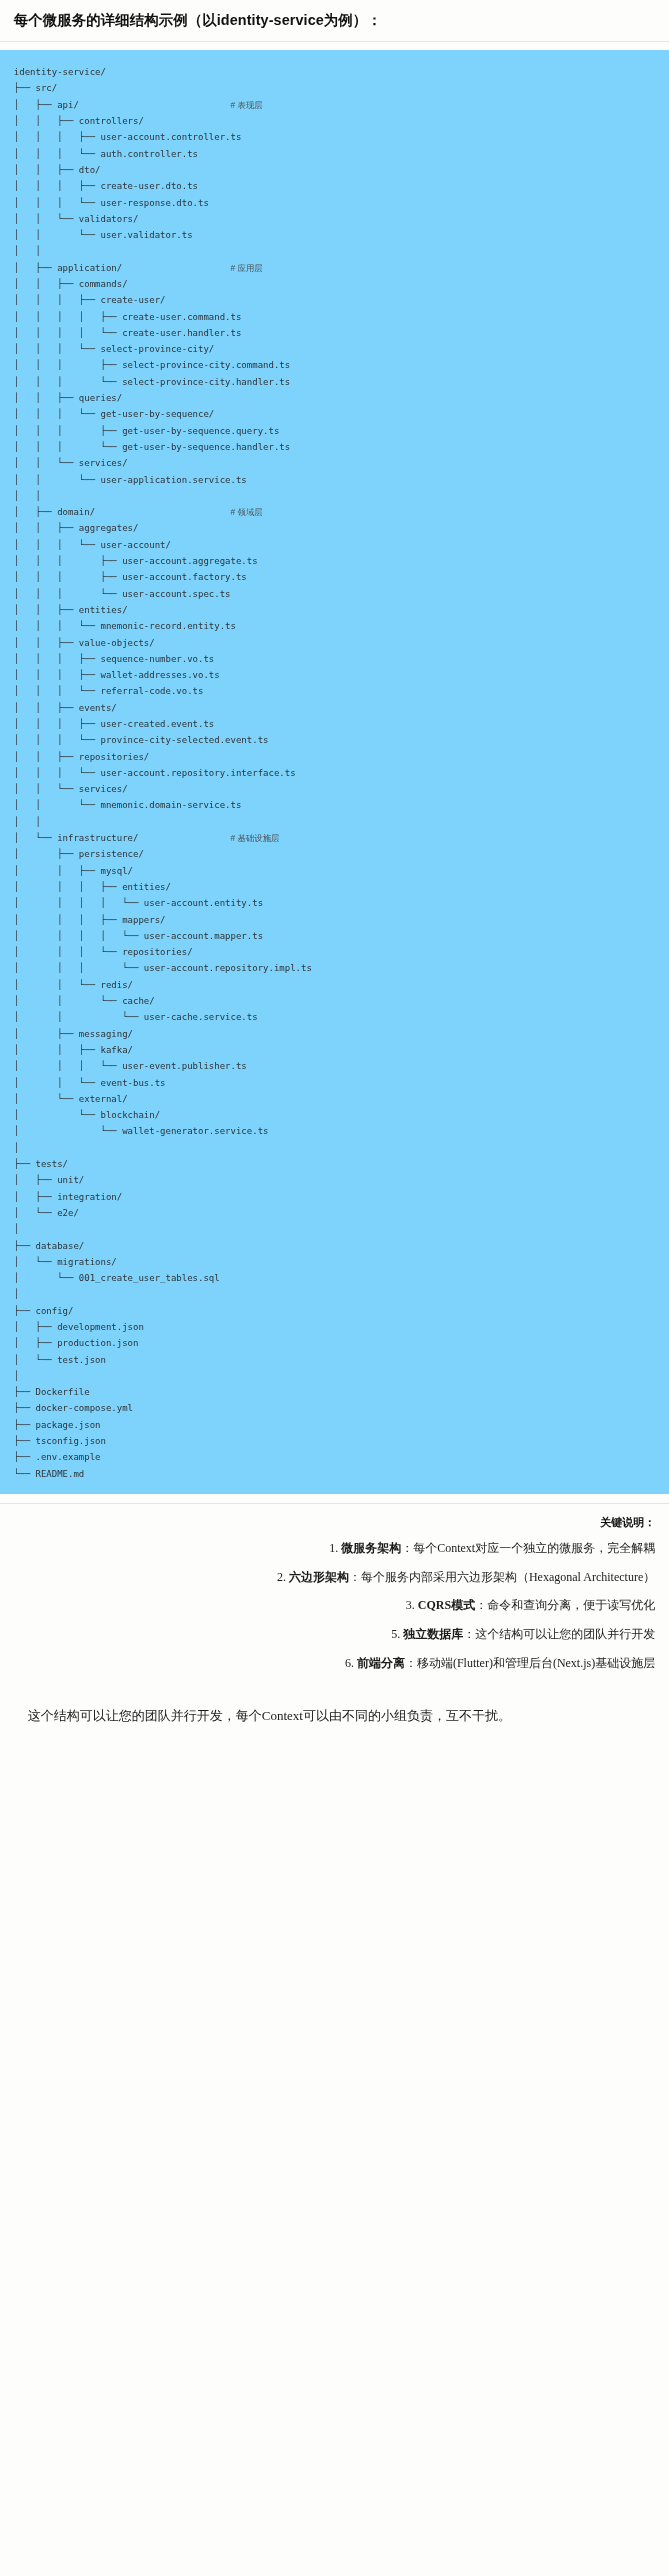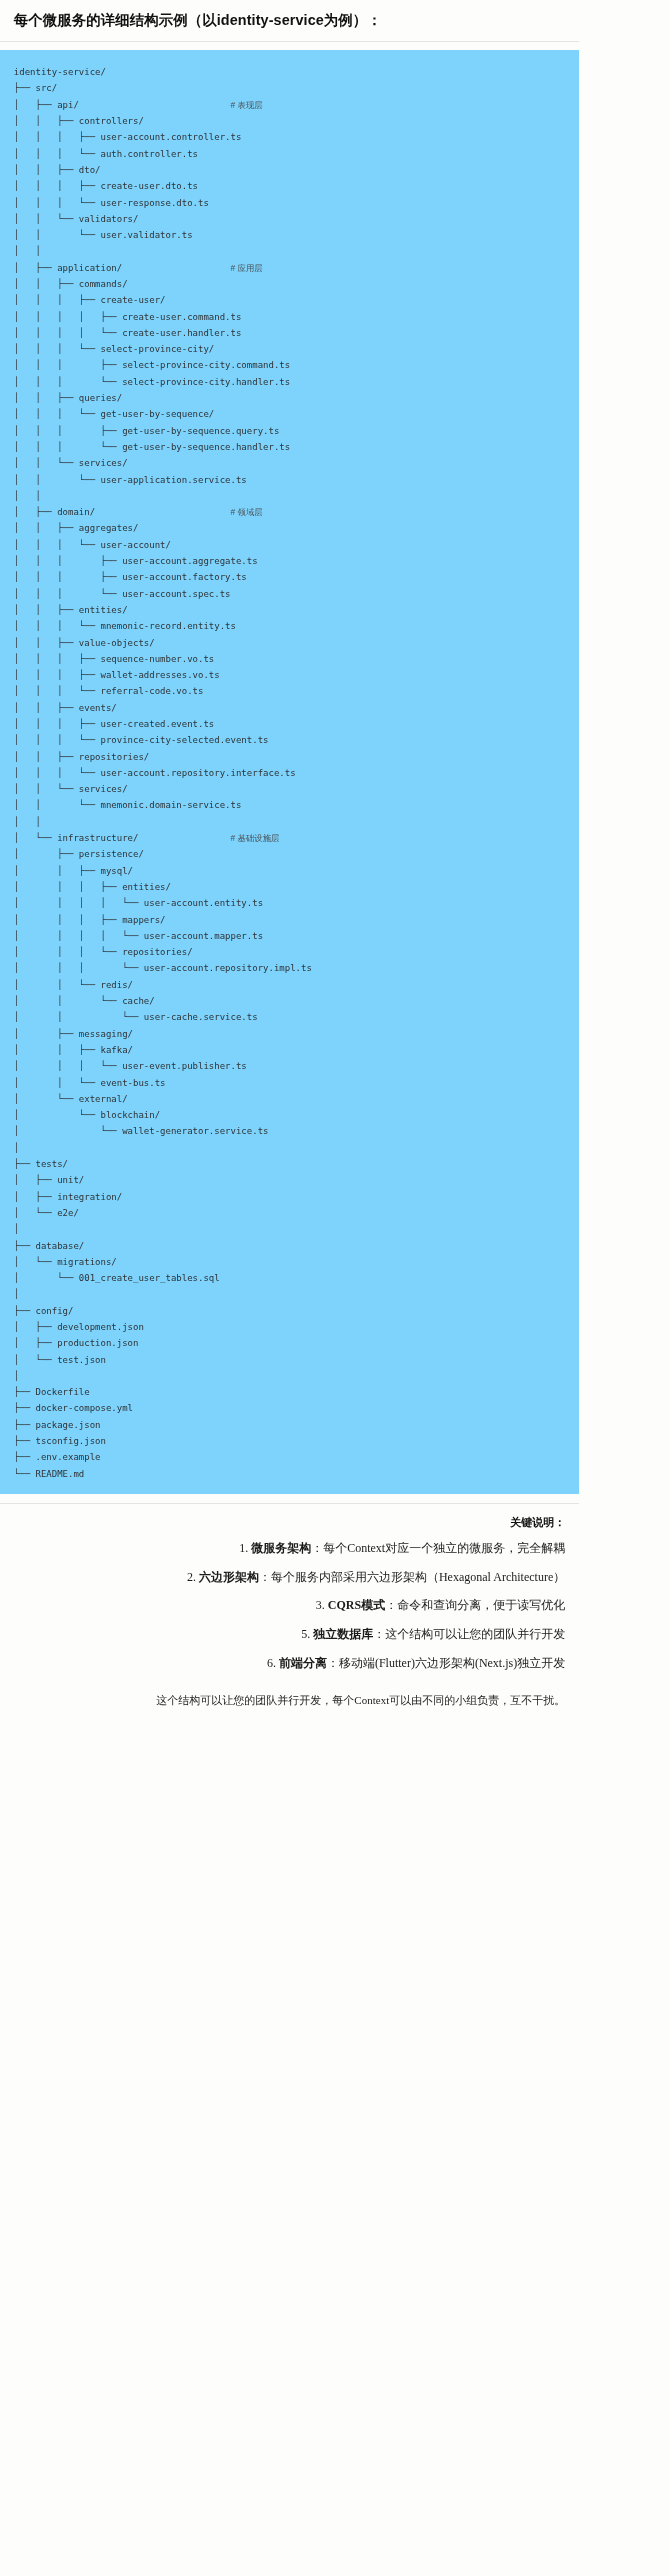--- a/index.html
+++ b/index.html
@@ -8,21 +8,21 @@
     padding: 0;
     background: #fdfdfb;
   }
   body {
     width: 669px;
     font-family: "Liberation Serif", serif;
     color: #1b1b1b;
     -webkit-font-smoothing: antialiased;
   }
   .page {
-    width: 579px;
+    width: 669px;
     box-sizing: border-box;
     background: #fdfdfb;
   }
 
   
   .doc-title {
     font-family: "Liberation Sans", sans-serif;
     font-weight: bold;
     font-size: 14.4px;
     line-height: 1.35;
@@ -87,26 +87,25 @@
     margin: 0 0 10.6px 0;
   }
   .note-item .num {
     font-family: "Liberation Serif", serif;
   }
   .note-item .lead {
     font-weight: bold;
   }
   .closing {
     font-family: "Liberation Serif", serif;
-    font-size: 11px;
+    font-size: 13px;
     line-height: 1.55;
     color: #1b1b1b;
     padding: 3.8px 13.8px 15px 13.8px;
-    margin: 0;
-    text-align: right;
+    margin: 14px;
   }
 </style>
 </head>
 <body>
 
 <div class="page">
 
   <h1 class="doc-title">每个微服务的详细结构示例（以identity-service为例）：</h1>
 
   <div class="title-rule"></div>
@@ -115,20 +114,20 @@
 
   <div class="block-rule"></div>
 
   <div class="notes">
     <div class="notes-title">关键说明：</div>
     <div id="notes-list">
         <div class="note-item"><span class="num">1. </span><span class="lead">微服务架构</span><span>：每个Context对应一个独立的微服务，完全解耦</span></div>
         <div class="note-item"><span class="num">2. </span><span class="lead">六边形架构</span><span>：每个服务内部采用六边形架构（Hexagonal Architecture）</span></div>
         <div class="note-item"><span class="num">3. </span><span class="lead">CQRS模式</span><span>：命令和查询分离，便于读写优化</span></div>
         <div class="note-item"><span class="num">5. </span><span class="lead">独立数据库</span><span>：这个结构可以让您的团队并行开发</span></div>
-        <div class="note-item"><span class="num">6. </span><span class="lead">前端分离</span><span>：移动端(Flutter)六边形架构(Next.js)独立开发</span></div>
+        <div class="note-item"><span class="num">6. </span><span class="lead">前端分离</span><span>：移动端(Flutter)和管理后台(Next.js)基础设施层</span></div>
       </div>
   </div>
 
   <p class="closing">这个结构可以让您的团队并行开发，每个Context可以由不同的小组负责，互不干扰。</p>
 
 </div>
 
 
 </body></html>

